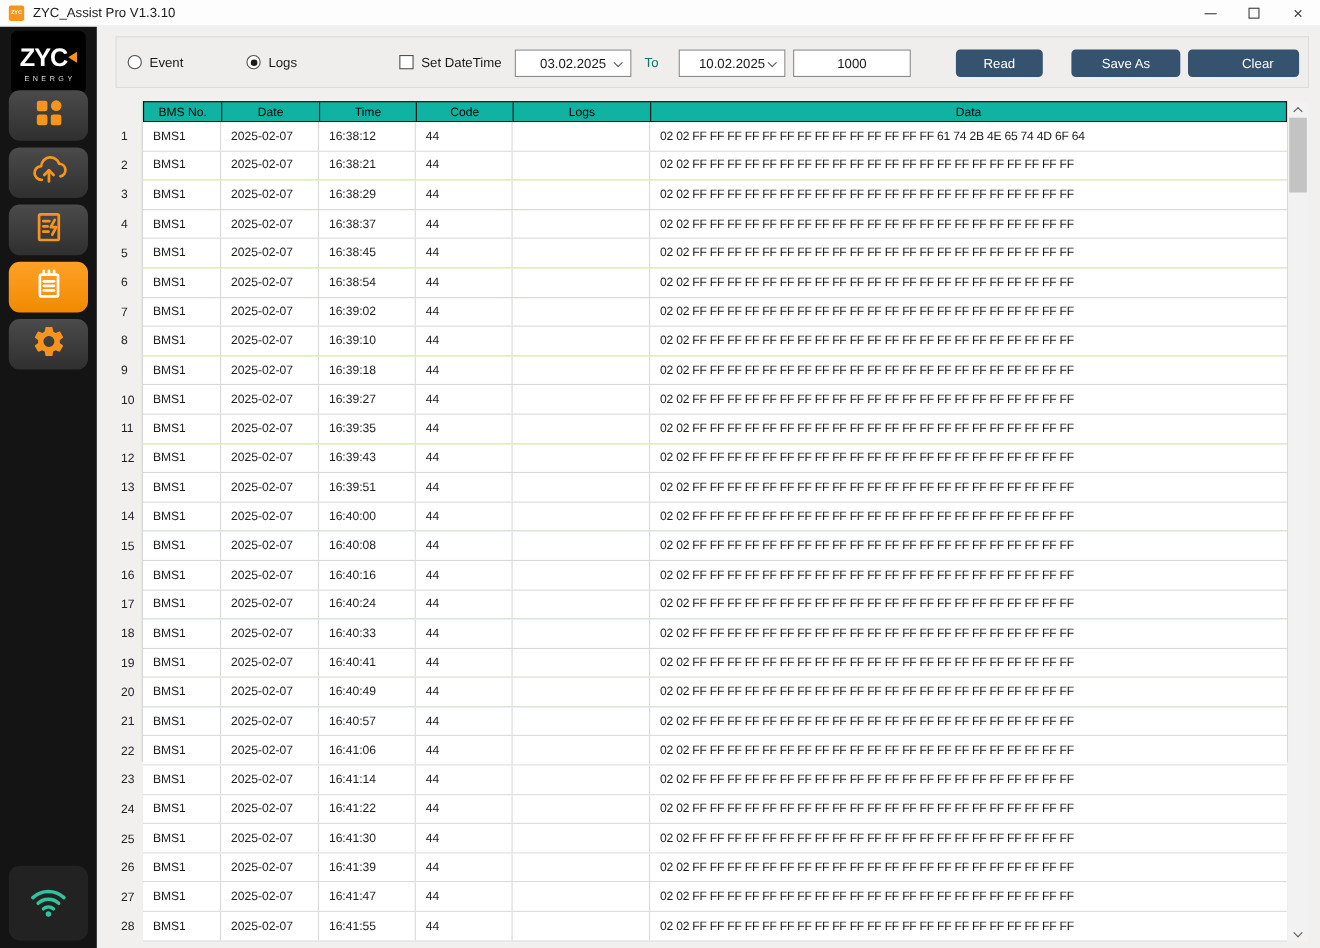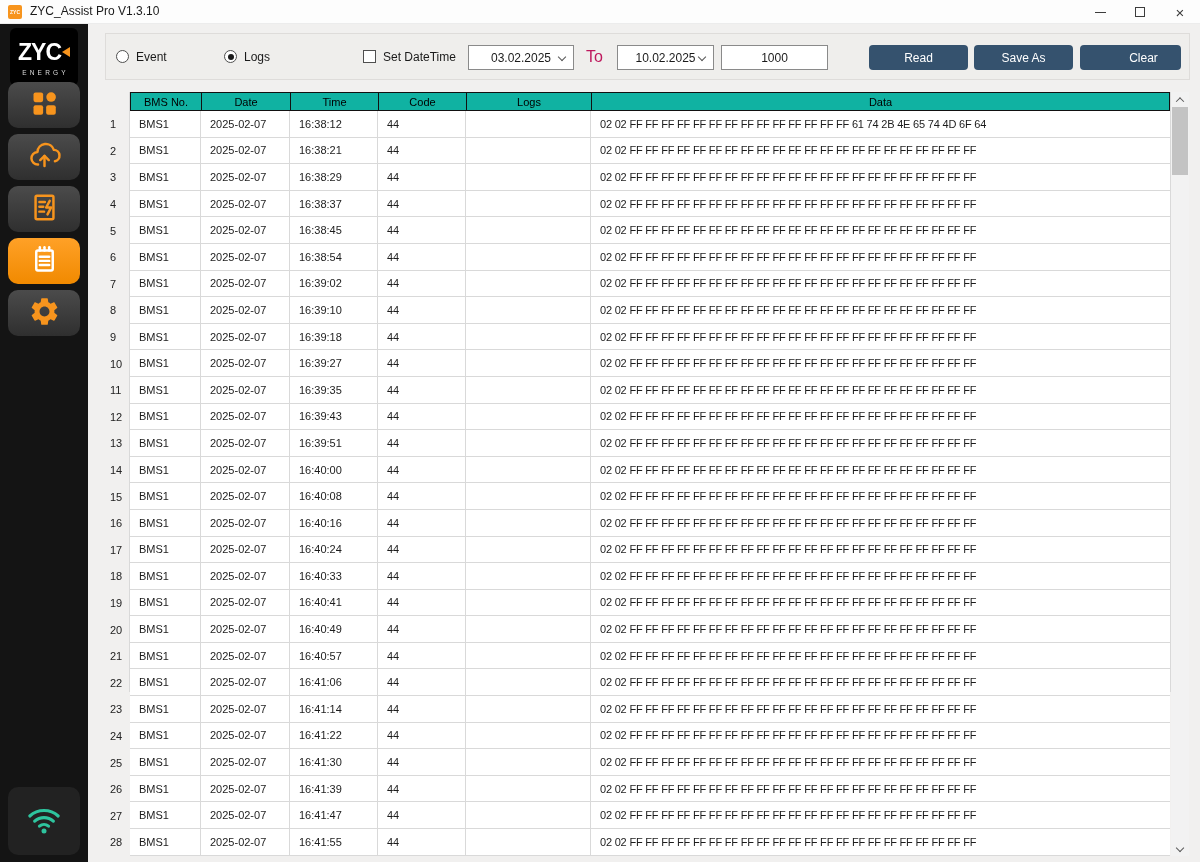--- a/index.html
+++ b/index.html
@@ -36,24 +36,24 @@
   .ctl-group { position:absolute; top:0; height:45px; display:flex; align-items:center; gap:7px; cursor:pointer; }
   .g-event{left:10px;} .g-logs{left:118px;} .g-setdt{left:257px;}
   .radio { width:13px; height:13px; border:1px solid #4f4f4f; border-radius:50%; background:#fff; position:relative; }
   .radio.on::after { content:""; position:absolute; left:2.5px; top:2.5px; width:6px; height:6px; border-radius:50%; background:#1a1a1a; }
   .checkbox { width:13px; height:13px; border:1px solid #4f4f4f; background:#fff; }
   .ctl-label { font-size:12px; color:#1a1a1a; }
   .selectbox { position:absolute; top:11px; height:25px; background:#fff; border:1px solid #8a8a8a; display:flex; align-items:center; justify-content:center; font-size:12px; color:#1a1a1a; cursor:pointer;padding-left:16px; }
   .sel-from { left:362px; width:106px; padding-right:16px; }
   .sel-to   { left:511px; width:97px;  padding-right:16px; }
   .chev { position:absolute; right:8px; top:8px; width:6px; height:6px; border-right:1.4px solid #555; border-bottom:1.4px solid #555; transform:rotate(45deg); }
-  .to-label { position:absolute; left:480px; top:0; height:45px; display:flex; align-items:center; font-size:16px; color:#be185d; }
+  .to-label { position:absolute; left:480px; top:0; height:45px; display:flex; align-items:center; font-size:12px; color:#0f766e; }
   .limit-input { position:absolute; left:615px; top:11px; width:107px; height:25px; background:#fff; border:1px solid #8a8a8a; text-align:center; font-size:12px; font-family:"Liberation Sans",sans-serif; color:#1a1a1a; }
   .tb-btn { position:absolute; top:11px; height:25px; background:#35526e; color:#fff; border:none; border-radius:4px; font-size:12px; font-family:"Liberation Sans",sans-serif; cursor:pointer; }
-  .b-read{left:763px;width:99px;} .b-save{left:868px;width:99px;} .b-clear{left:974px;width:101px;padding-left:26px;}
+  .b-read{left:763px;width:79px;} .b-save{left:868px;width:99px;} .b-clear{left:974px;width:101px;padding-left:26px;}
 
   
   .table-zone { position:absolute; left:105px; top:92px; width:1084px; height:764px; }
   .gutter { position:absolute; left:0; top:0; width:24px; height:764px; }
   .gutter .spacer { height:19px; }
   .gnum { height:26.6px; display:flex; align-items:center; padding-left:5px; font-size:11px; color:#222; }
   .grid { position:absolute; left:24px; top:0; width:1042px; height:600px; background:#84cc16; border-left:1px solid #d9d9d9; border-right:1px solid #d9d9d9; }
   .thead { display:flex; height:19px; background:#10b2a2; border:1px solid #111; }
   .hcell { display:flex; align-items:center; justify-content:center; font-size:11px; color:#000; border-right:1px solid #111; overflow:hidden; }
   .hcell:last-child { border-right:none; }

